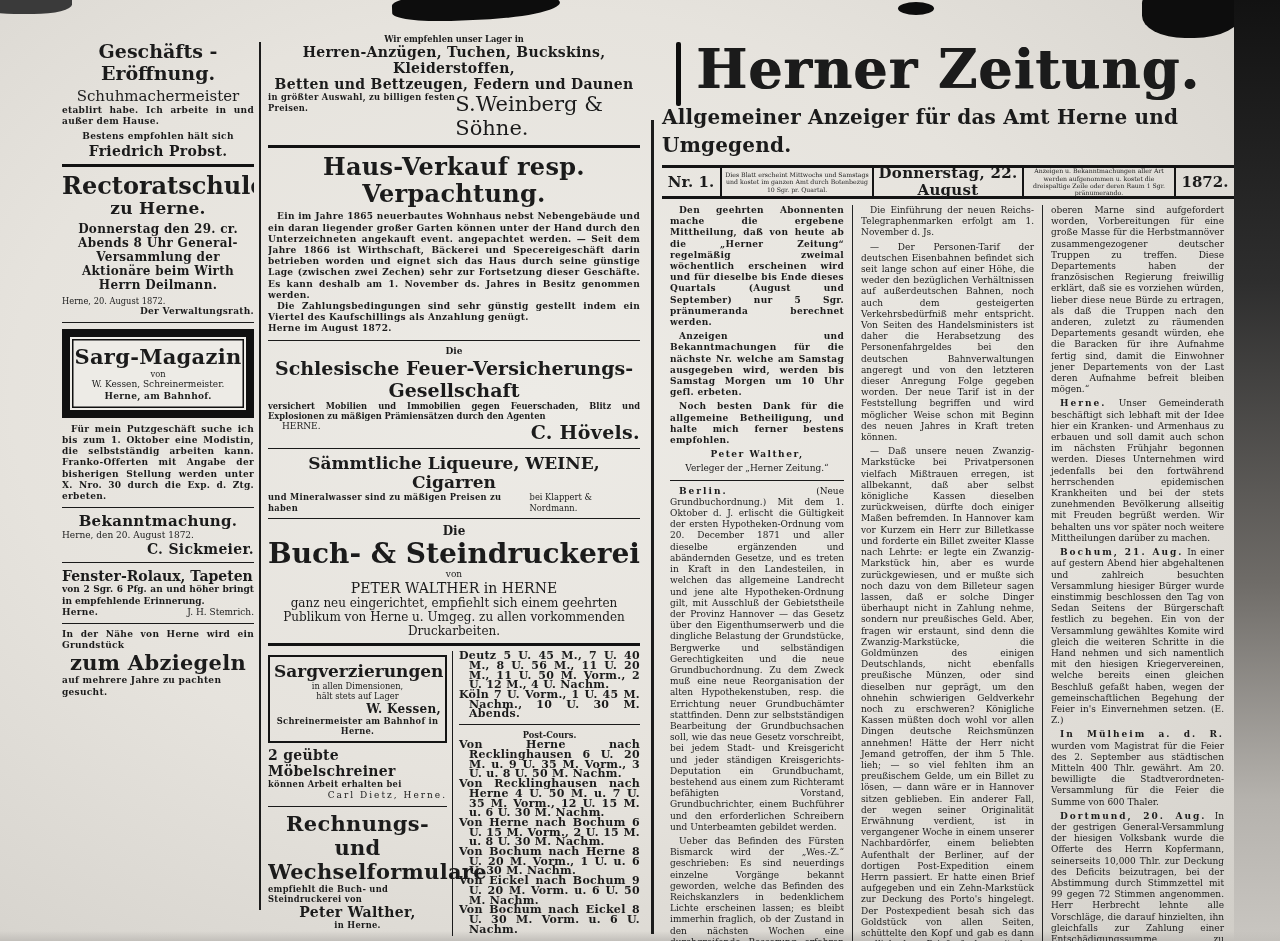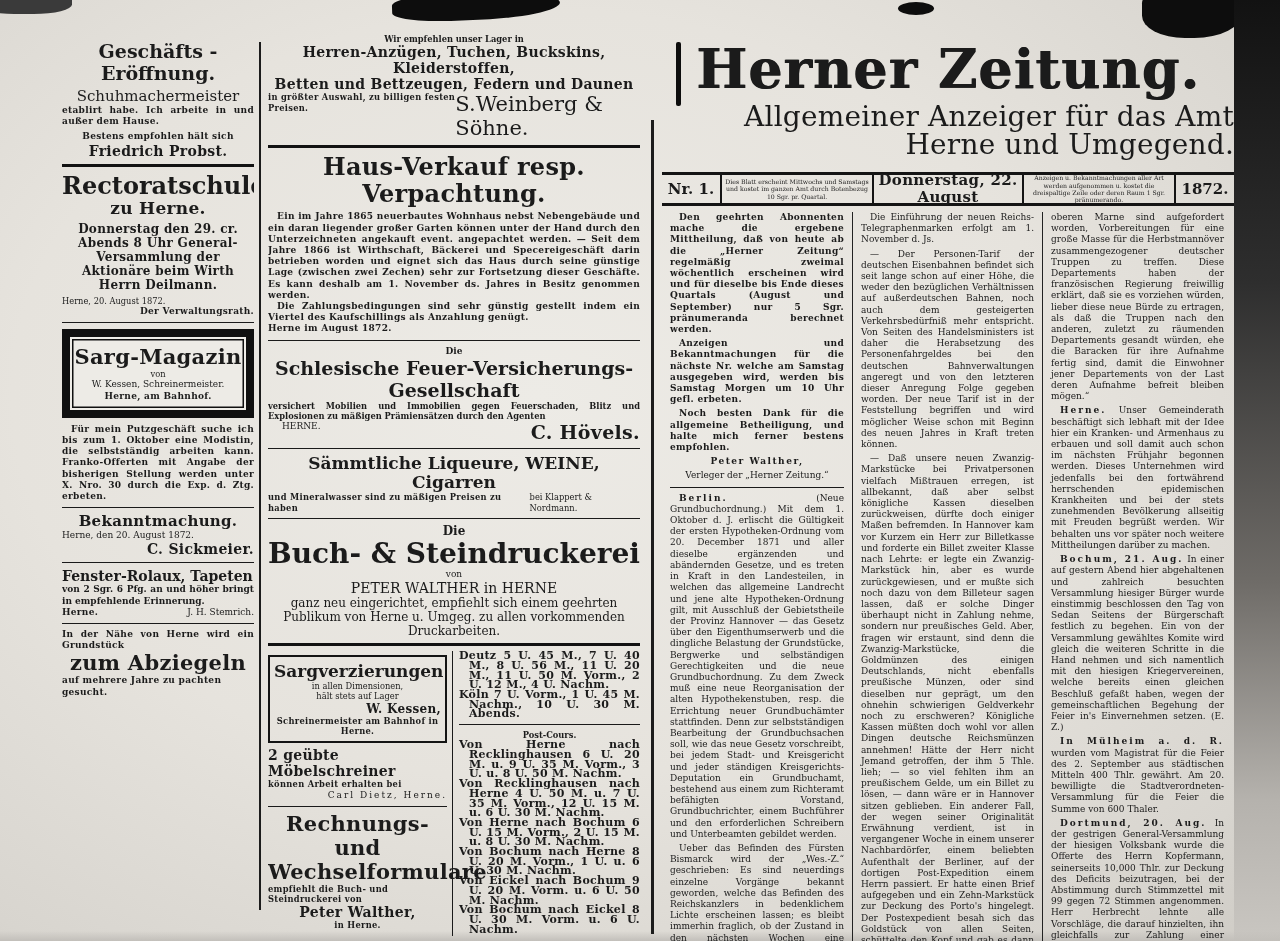--- a/index.html
+++ b/index.html
@@ -48,22 +48,22 @@
   .subcol-l{width:184px;padding-right:5px}
   .subcol-r{width:188px;padding-left:6px;border-left:1.5px solid #1a1a1a}
   .prow{display:flex;align-items:baseline;font-size:8px;line-height:10.2px}
   .prow .lbl{white-space:nowrap;overflow:hidden}
   .prow .dots{flex:1;border-bottom:1px dotted #444;margin:0 2px;min-width:3px}
   .prow .val{white-space:nowrap}
 
   .paper-page{position:absolute;left:662px;top:26px;width:572px}
   .mast-title{font-size:54px;line-height:62px;font-weight:700;text-align:center;margin-top:12px;
     letter-spacing:1px;text-shadow:.7px 0 0 #1b1b1b}
-  .mast-sub{font-size:28px;line-height:28px;font-weight:400;text-align:right;margin-top:3px;letter-spacing:.2px}
-  .info-bar{display:flex;border-top:3px solid #141414;border-bottom:3px solid #141414;margin-top:13px;height:34px;align-items:stretch}
+  .mast-sub{font-size:20px;line-height:28px;font-weight:700;text-align:left;margin-top:3px;letter-spacing:.2px}
+  .info-bar{display:flex;border-top:3px solid #141414;border-bottom:3px solid #141414;margin-top:6px;height:34px;align-items:stretch}
   .info-cell{display:flex;align-items:center;justify-content:center;text-align:center;padding:1px 3px}
   .info-cell+.info-cell{border-left:2px solid #141414}
   .w-nr{width:58px}.w-note{width:152px;font-size:6.2px;line-height:7.4px}.w-date{width:150px}.w-year{width:60px}
   .news-cols{display:flex;margin-top:6px;height:764px;overflow:hidden}
   .ncol{width:190px;padding:0 8px;overflow:hidden}
   .ncol+.ncol{border-left:1.5px solid #222}
   .news p{margin-bottom:3px}
   .lead{font-weight:700;letter-spacing:2px}
 </style>
 </head>

